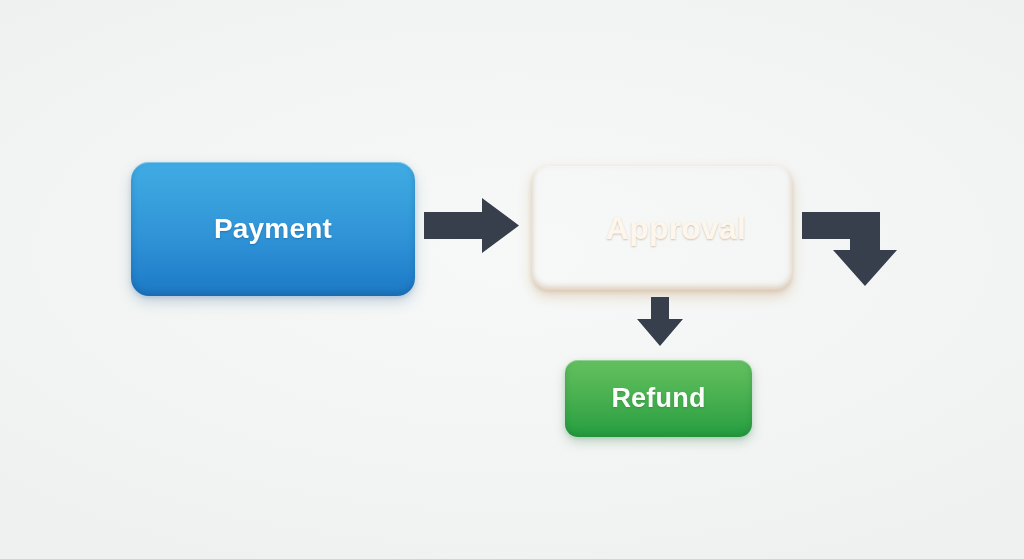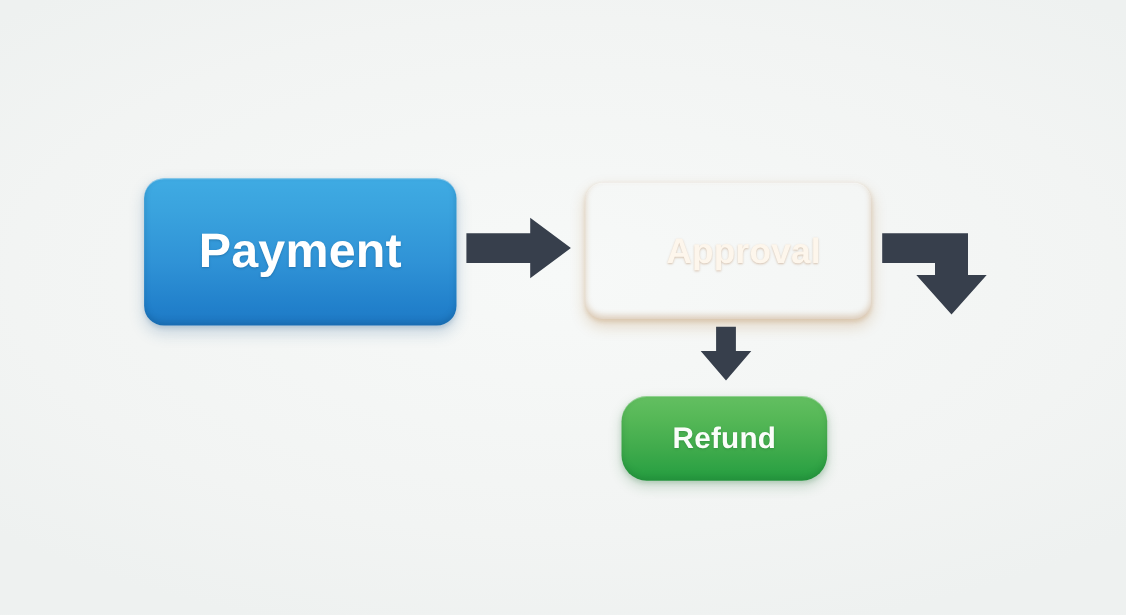--- a/index.html
+++ b/index.html
@@ -45,21 +45,21 @@
     height: 134px;
     background: linear-gradient(180deg, #3fabe3 0%, #3aa3de 22%, #2f92d6 58%, #2180cb 88%, #1e79c4 100%);
     box-shadow:
       0 6px 14px rgba(30, 90, 140, 0.22),
       0 2px 4px rgba(30, 90, 140, 0.16),
       inset 0 1px 0 rgba(255, 255, 255, 0.35),
       inset 0 -3px 6px rgba(10, 70, 120, 0.30);
   }
   #node-payment .node-label {
     color: #ffffff;
-    font-size: 44px;
+    font-size: 28px;
     text-shadow: 0 1px 2px rgba(12, 60, 100, 0.35);
   }
 
   
   #node-approval {
     left: 532px;
     top: 166px;
     width: 260px;
     height: 124px;
     border-radius: 16px;
@@ -76,21 +76,21 @@
     text-shadow: 0 1px 2px rgba(140, 70, 10, 0.30);
     margin-left: 28px;
   }
 
   
   #node-refund {
     left: 565px;
     top: 360px;
     width: 187px;
     height: 77px;
-    border-radius: 23px;
+    border-radius: 13px;
     background: linear-gradient(180deg, #63bf61 0%, #56b857 26%, #40ab4c 62%, #2da244 88%, #279e41 100%);
     box-shadow:
       0 5px 12px rgba(30, 110, 50, 0.22),
       0 2px 4px rgba(30, 110, 50, 0.16),
       inset 0 1px 0 rgba(255, 255, 255, 0.32),
       inset 0 -3px 6px rgba(20, 95, 40, 0.26);
   }
   #node-refund .node-label {
     color: #fbfdfa;
     font-size: 27px;

